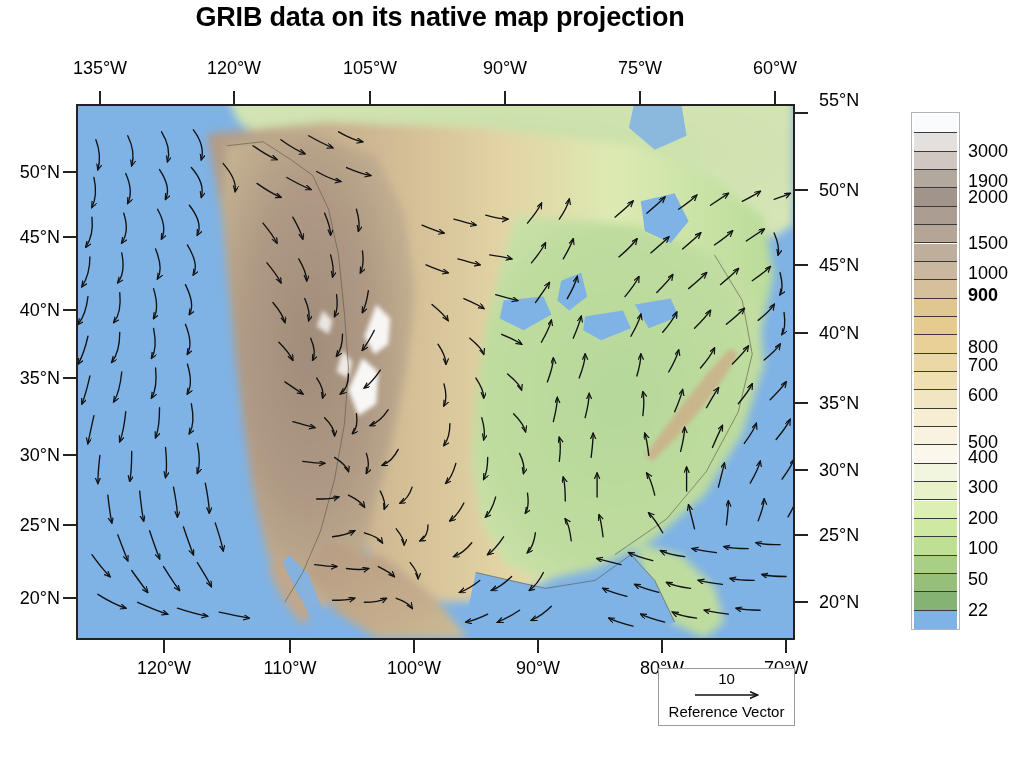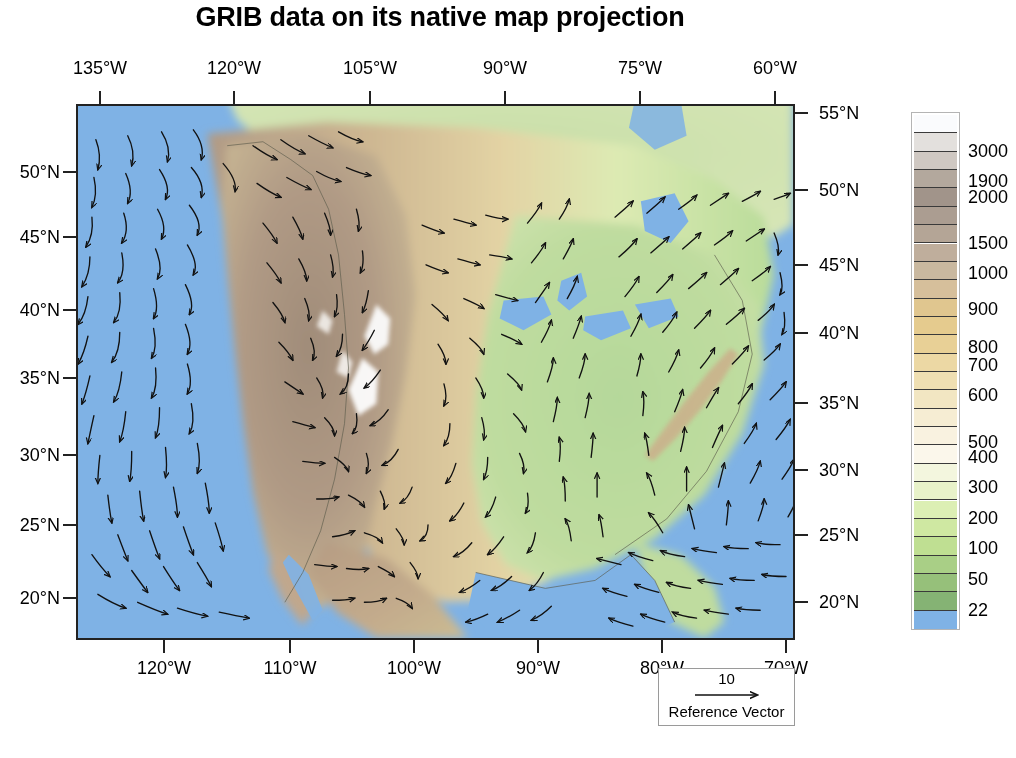--- a/index.html
+++ b/index.html
@@ -514,21 +514,21 @@
     <div class="axis-label lab-left" style="left: 6px; width: 54px; top: 378px;">35°N</div>
     <div class="tick tick-h" style="left: 63px; top: 377px; position: absolute;"></div>
     <div class="axis-label lab-left" style="left: 6px; width: 54px; top: 455px;">30°N</div>
     <div class="tick tick-h" style="left: 63px; top: 454px; position: absolute;"></div>
     <div class="axis-label lab-left" style="left: 6px; width: 54px; top: 525px;">25°N</div>
     <div class="tick tick-h" style="left: 63px; top: 524px; position: absolute;"></div>
     <div class="axis-label lab-left" style="left: 6px; width: 54px; top: 598px;">20°N</div>
     <div class="tick tick-h" style="left: 63px; top: 597px; position: absolute;"></div>
   </div>
 <div id="axis-right">
-    <div class="axis-label lab-right" style="left: 819px; top: 113px;">55°N</div>
+    <div class="axis-label lab-right" style="left: 819px; top: 100px;">55°N</div>
     <div class="tick tick-h" style="left: 795px; top: 112px; position: absolute;"></div>
     <div class="axis-label lab-right" style="left: 819px; top: 190px;">50°N</div>
     <div class="tick tick-h" style="left: 795px; top: 189px; position: absolute;"></div>
     <div class="axis-label lab-right" style="left: 819px; top: 265px;">45°N</div>
     <div class="tick tick-h" style="left: 795px; top: 264px; position: absolute;"></div>
     <div class="axis-label lab-right" style="left: 819px; top: 333px;">40°N</div>
     <div class="tick tick-h" style="left: 795px; top: 332px; position: absolute;"></div>
     <div class="axis-label lab-right" style="left: 819px; top: 403px;">35°N</div>
     <div class="tick tick-h" style="left: 795px; top: 402px; position: absolute;"></div>
     <div class="axis-label lab-right" style="left: 819px; top: 470px;">30°N</div>
@@ -570,21 +570,21 @@
       <div class="cb-band" style="background: rgb(133, 179, 116); top: 477.286px; height: 18.3571px;"></div>
       <div class="cb-band" style="background: rgb(127, 178, 229); top: 495.643px; height: 18.3571px;"></div>
     </div>
 </div>
 <div id="colorbar-labels">
     <div class="cb-label" style="top: 150.714px;">3000</div>
     <div class="cb-label" style="top: 181.31px;">1900</div>
     <div class="cb-label" style="top: 197px;">2000</div>
     <div class="cb-label" style="top: 242.5px;">1500</div>
     <div class="cb-label" style="top: 273.095px;">1000</div>
-    <div class="cb-label" style="top: 309px;">900</div>
+    <div class="cb-label" style="top: 295px; font-weight: bold;">900</div>
     <div class="cb-label" style="top: 347px;">800</div>
     <div class="cb-label" style="top: 364.881px;">700</div>
     <div class="cb-label" style="top: 395.476px;">600</div>
     <div class="cb-label" style="top: 426.071px; margin-top: 16px;">500</div>
     <div class="cb-label" style="top: 456.667px; text-align: center;">400</div>
     <div class="cb-label" style="top: 487.262px;">300</div>
     <div class="cb-label" style="top: 517.857px;">200</div>
     <div class="cb-label" style="top: 548.452px;">100</div>
     <div class="cb-label" style="top: 579.048px;">50</div>
     <div class="cb-label" style="top: 609.643px;">22</div>

